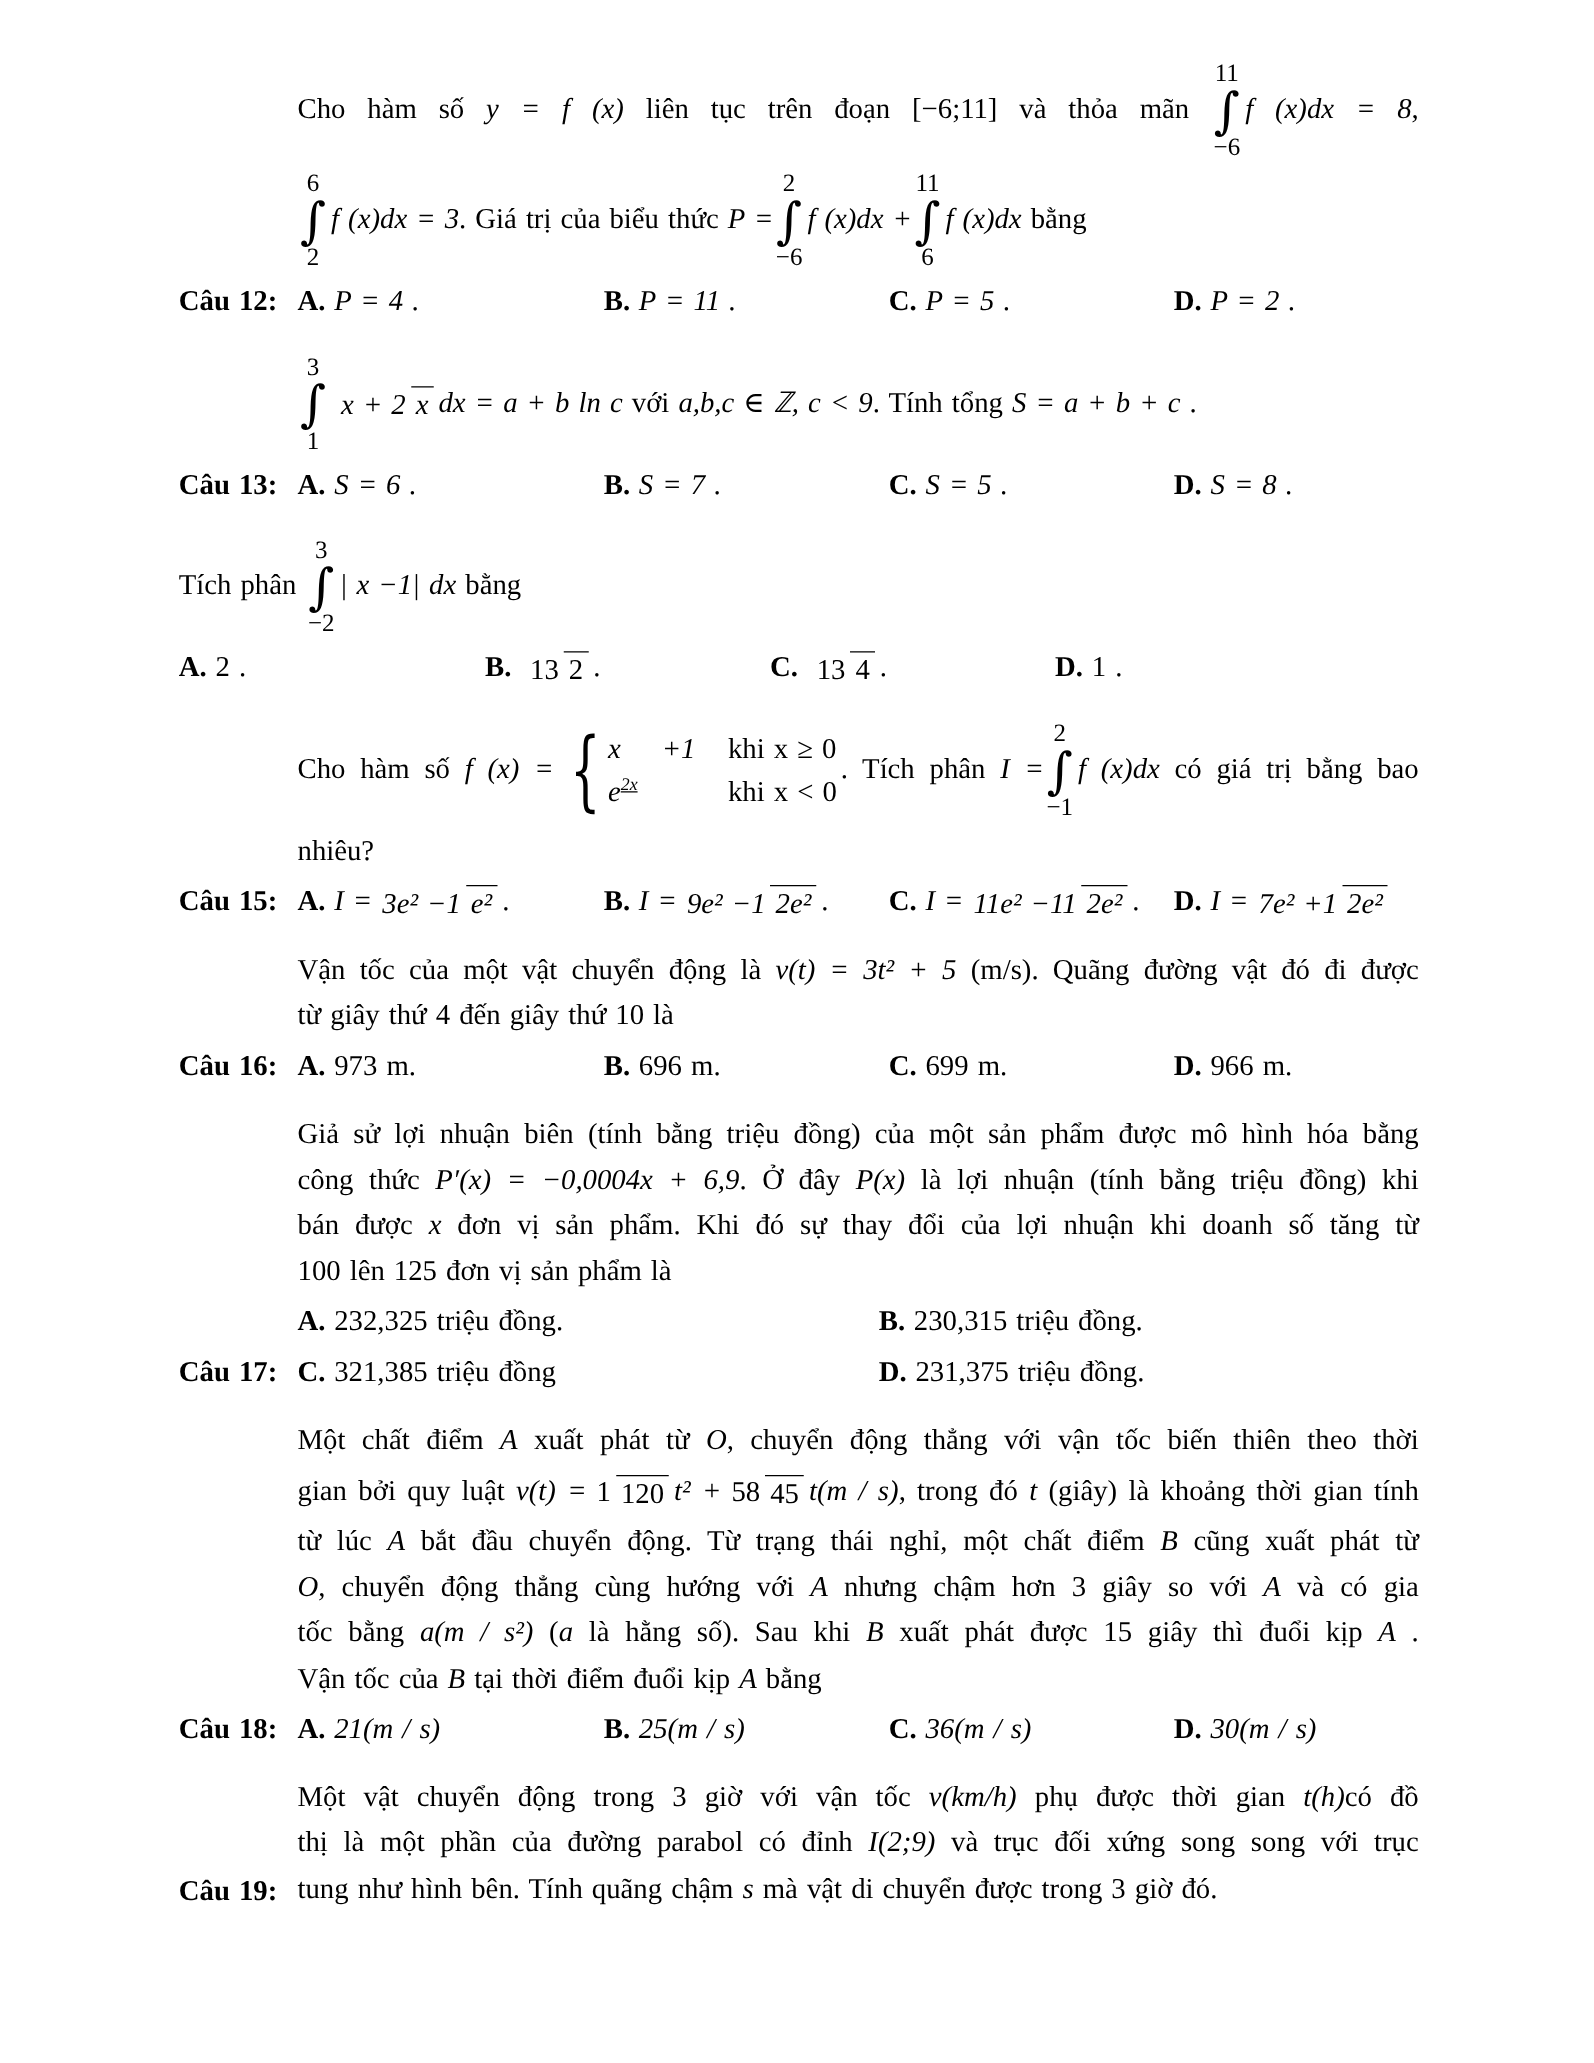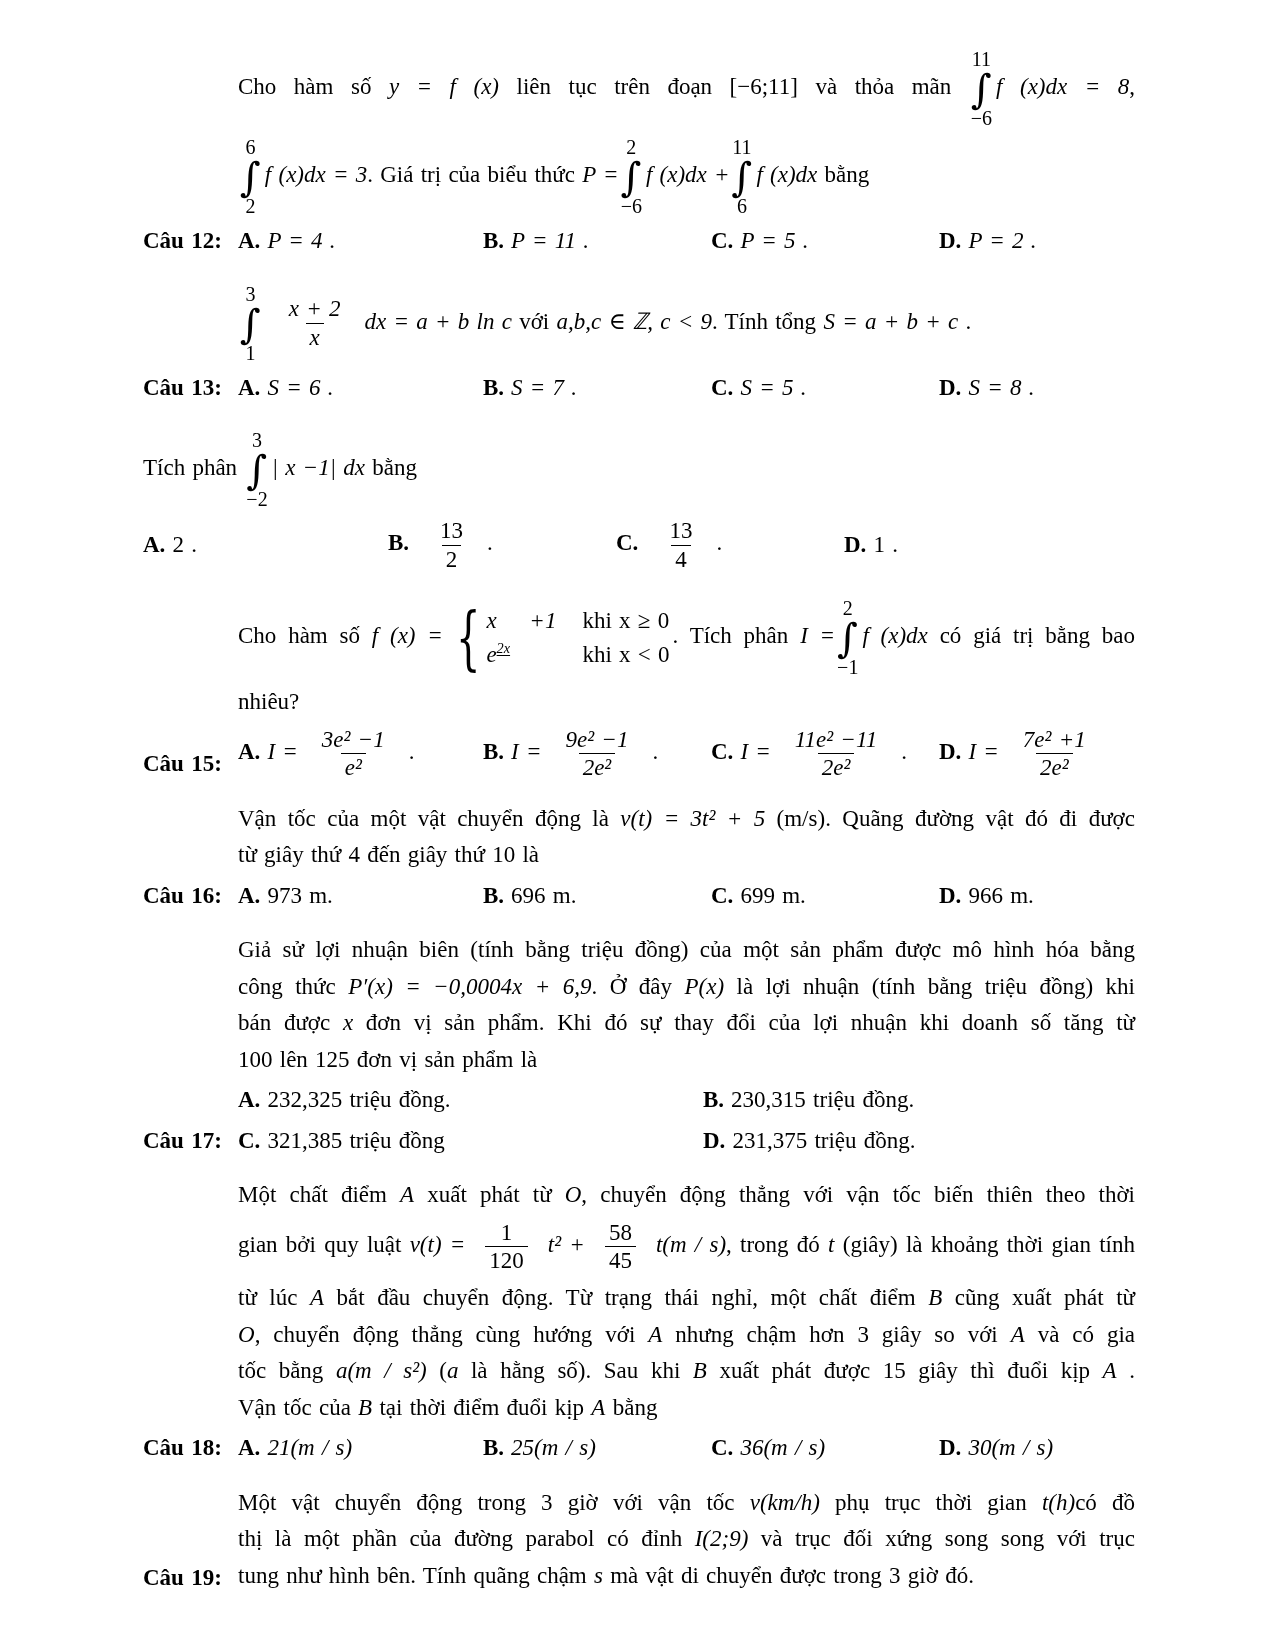--- a/index.html
+++ b/index.html
@@ -20,21 +20,21 @@
   .t { font-style:normal; }
   .ok { font-weight:bold; margin-right:7px; font-style:normal; }
   .opts4 { display:grid; grid-template-columns:245px 228px 228px 1fr; margin-top:6px; align-items:center; }
   .opts2 { display:grid; grid-template-columns:465px 1fr; margin-top:6px; row-gap:6px; align-items:center; }
   .opt { white-space:nowrap; }
   
   .intg { display:inline-flex; flex-direction:column; align-items:center; vertical-align:middle; line-height:1; margin:0 4px 0 2px; }
   .ilim { font-size:20px; line-height:1.15; font-style:normal; }
   .isign { font-size:40px; line-height:0.8; font-family:"DejaVu Serif","DejaVu Sans",serif; padding:2px 0; }
   
-  .frac { display:inline-flex; flex-direction:column; align-items:center; vertical-align:middle; margin:0 20px; line-height:1.2; text-align:center; }
+  .frac { display:inline-flex; flex-direction:row; align-items:center; vertical-align:middle; margin:0 4px; line-height:1.2; text-align:center; }
   .fnum { display:block; padding:0 4px; }
   .fden { display:block; border-top:1.5px solid #000; padding:0 4px; }
   
   .pw { display:inline-flex; align-items:center; vertical-align:middle; margin:0 3px; }
   .pwbrace { font-size:70px; line-height:0.75; font-family:"DejaVu Serif",serif; font-weight:300;
              display:inline-block; transform:scaleX(0.55); transform-origin:center; margin-right:-4px; }
   .pwrows { display:inline-flex; flex-direction:column; gap:8px; }
   .pwrow { display:flex; gap:26px; line-height:1.15; }
   .pwc1 { min-width:70px; }
   .sup { font-size:0.62em; vertical-align:super; line-height:0;text-decoration:underline; }
@@ -243,21 +243,21 @@
       <span class="opt"><b class="ok">C.</b><span class="m">36(m / s)</span></span>
       <span class="opt"><b class="ok">D.</b><span class="m">30(m / s)</span></span>
     </div>
   </div>
 </div>
 
 <div class="question">
   <div class="qlabel">Câu 19:</div>
   <div class="qbody">
     <div class="line just">
-      <span class="t">Một vật chuyển động trong 3 giờ với vận tốc </span><span class="m">v(km/h)</span><span class="t"> phụ trục thời gian </span><span class="m">t(h)</span><span class="t">có đồ</span>
+      <span class="t">Một vật chuyển động trong 3 giờ với vận tốc </span><span class="m">v(km/h)</span><span class="t"> phụ được thời gian </span><span class="m">t(h)</span><span class="t">có đồ</span>
     </div>
     <div class="line just">
       <span class="t">thị là một phần của đường parabol có đỉnh </span><span class="m">I(2;9)</span><span class="t"> và trục đối xứng song song với trục</span>
     </div>
     <div class="line">
       <span class="t">tung như hình bên. Tính quãng chậm </span><span class="m">s</span><span class="t"> mà vật di chuyển được trong 3 giờ đó.</span>
     </div>
   </div>
 </div>
 

